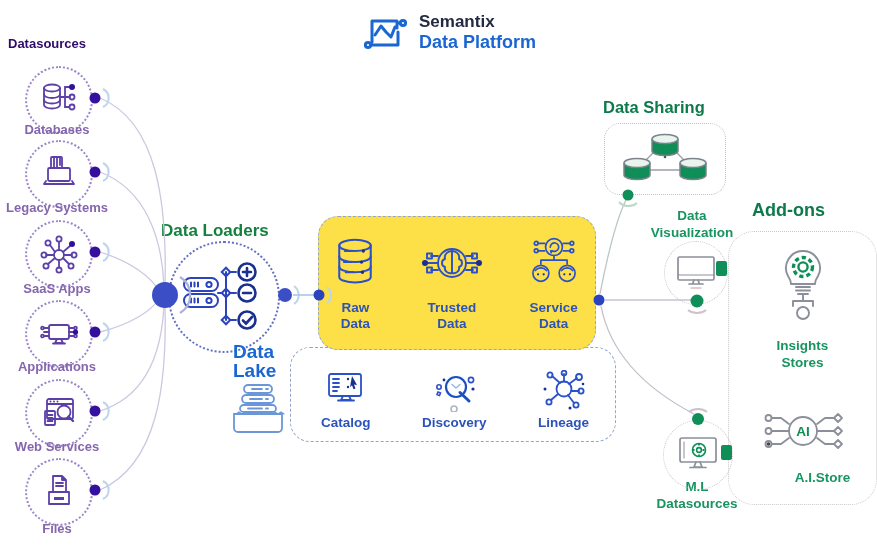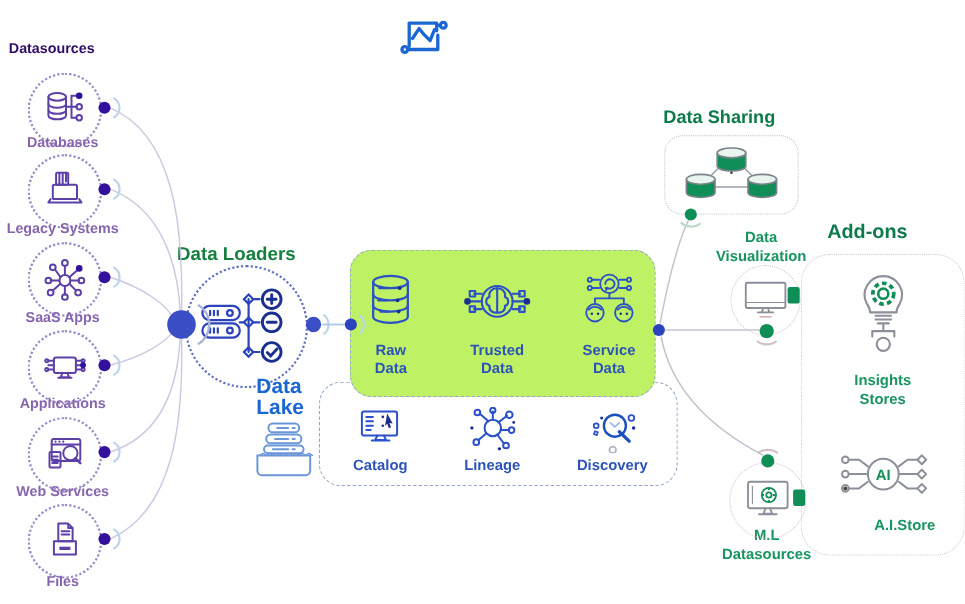--- a/index.html
+++ b/index.html
@@ -15,21 +15,21 @@
   .ds-label{position:absolute;left:-4px;width:122px;text-align:center;color:#8565AE;
             font-size:13px;font-weight:700;z-index:1;}
   .h-purple{color:#2F0B69;font-size:13px;font-weight:800;}
   .h-navy{color:#15803d;font-size:17px;font-weight:800;}
   .h-green{color:#0C7A4B;font-weight:800;}
   .lbl-blue{color:#2D53B8;font-size:13.5px;font-weight:700;line-height:16px;text-align:center;}
   .lbl-green{color:#189460;font-size:13.5px;font-weight:700;line-height:17px;text-align:center;}
   .loaders-circle{position:absolute;left:168px;top:241px;width:108px;height:108px;
                   border:2px dotted #6070c2;border-radius:50%;display:flex;align-items:center;
                   justify-content:center;z-index:1;}
-  .stage-box{position:absolute;left:318px;top:227px;width:278px;height:134px;background:#bef264;
+  .stage-box{position:absolute;left:318px;top:216px;width:278px;height:134px;background:#fde047;
              border:1.6px dashed #93a5cc;border-radius:20px;z-index:2;display:flex;
              justify-content:space-around;align-items:flex-start;padding-top:15px;box-sizing:border-box;gap:17px;}
   .gov-box{position:absolute;left:290px;top:347px;width:326px;height:95px;
            border:1.6px dashed #93a5cc;border-radius:20px;z-index:1;display:flex;
            justify-content:space-between;padding:21px 26px 6px 30px;box-sizing:border-box;}
   .stage,.gov-item{display:flex;flex-direction:column;align-items:center;}
   .stage .icon-box{height:62px;display:flex;align-items:center;margin-bottom:6px;}
   .gov-item .icon-box{height:44px;display:flex;align-items:center;margin-bottom:2px;}
   .share-box{position:absolute;left:604px;top:123px;width:120px;height:70px;
              border:1.6px dotted #b8c2bc;border-radius:16px;display:flex;align-items:center;
@@ -105,20 +105,24 @@
 
   <div class="logo">
     <svg width="48" height="42" viewBox="0 0 48 42">
       <g fill="none" stroke="#1A66D2" stroke-width="3" stroke-linecap="round" stroke-linejoin="round">
         <path d="M10,9 H35 V16 M38,11 H36 M10,9 V30 M10,33 H36 V20"></path>
         <path d="M13,23 L19,14 L24,20 L29,25 L33,15"></path>
         <circle cx="41" cy="11" r="2.6"></circle>
         <circle cx="6" cy="33" r="2.6"></circle>
       </g>
     </svg>
+    <div class="logo-text">
+      <div class="logo-brand">Semantix</div>
+      <div class="logo-product">Data Platform</div>
+    </div>
   </div>
 
   <div class="abs h-purple" style="left:8px;top:36px;">Datasources</div>
 
   <div class="ds-circle" style="top:66px;">
     <svg width="44" height="44" viewBox="0 0 44 44">
       <g fill="none" stroke="#5D3FA8" stroke-width="1.8" stroke-linecap="round">
         <ellipse cx="15" cy="10" rx="8" ry="3.5"></ellipse>
         <path d="M7,10 V27 a8,3.5 0 0 0 16,0 V10"></path>
         <path d="M7,16.5 a8,3.5 0 0 0 16,0"></path>
@@ -343,61 +347,61 @@
               <circle cx="25" cy="17" r="1.2"></circle>
             <path d="M29,6 l5,9 l-3,-0.5 l1.5,4 l-2,0.8 l-1.5,-4 l-2,2 z"></path>
           </g>
         </svg>
       </div>
       <div class="lbl-blue">Catalog</div>
     </div>
     <div class="gov-item">
       <div class="icon-box">
         <svg width="48" height="42" viewBox="0 0 48 42">
+          <g fill="none" stroke="#1A4FC0" stroke-width="2.2" stroke-linecap="round">
+            <circle cx="26" cy="17" r="10"></circle>
+            <path d="M30,22.5 L39,31" stroke-width="3"></path>
+            <path d="M22,14.5 l4,3.5 l4,-3.5" stroke="#9BB8E8" stroke-width="1.6"></path>
+          </g>
+          <g fill="none" stroke="#2B50C8" stroke-width="1.6">
+            <circle cx="9" cy="17" r="2.2"></circle>
+            <circle cx="41" cy="10" r="2.6"></circle>
+            <path d="M8,22 l2.5,1 l-1,2.5 l-2.5,-1 z"></path>
+          </g>
+          <g fill="#1A2F8F">
+            <circle cx="14" cy="10" r="1.4"></circle>
+              <circle cx="43" cy="19" r="1.6"></circle>
+          </g>
+          <circle cx="24" cy="39" r="3" fill="none" stroke="#ADB6C4" stroke-width="1.6"></circle>
+        </svg>
+      </div>
+      <div class="lbl-blue">Discovery</div>
+    </div>
+    <div class="gov-item">
+      <div class="icon-box">
+        <svg width="48" height="42" viewBox="0 0 48 42">
           <g fill="none" stroke="#2B50C8" stroke-width="1.8" stroke-linecap="round">
             <circle cx="25" cy="19" r="7.5"></circle>
             <path d="M21,13 L13,6 M25,11.5 V4 M30,14 L38,8 M32,21 H40 M29,25 L35,33 M19,24 L12,30"></path>
             <circle cx="11" cy="5" r="2.6"></circle>
               <circle cx="25" cy="3" r="2.4"></circle>
               <circle cx="40" cy="7" r="3"></circle>
             <circle cx="42" cy="21" r="2.6"></circle>
               <circle cx="37" cy="35" r="2.6"></circle>
               <circle cx="10" cy="32" r="2.6"></circle>
           </g>
           <g fill="#1A2F8F">
             <circle cx="6" cy="19" r="1.5"></circle>
               <circle cx="31" cy="38" r="1.5"></circle>
               <circle cx="44" cy="14" r="1.3"></circle>
           </g>
         </svg>
       </div>
       <div class="lbl-blue">Lineage</div>
     </div>
-    <div class="gov-item">
-      <div class="icon-box">
-        <svg width="48" height="42" viewBox="0 0 48 42">
-          <g fill="none" stroke="#1A4FC0" stroke-width="2.2" stroke-linecap="round">
-            <circle cx="26" cy="17" r="10"></circle>
-            <path d="M30,22.5 L39,31" stroke-width="3"></path>
-            <path d="M22,14.5 l4,3.5 l4,-3.5" stroke="#9BB8E8" stroke-width="1.6"></path>
-          </g>
-          <g fill="none" stroke="#2B50C8" stroke-width="1.6">
-            <circle cx="9" cy="17" r="2.2"></circle>
-            <circle cx="41" cy="10" r="2.6"></circle>
-            <path d="M8,22 l2.5,1 l-1,2.5 l-2.5,-1 z"></path>
-          </g>
-          <g fill="#1A2F8F">
-            <circle cx="14" cy="10" r="1.4"></circle>
-              <circle cx="43" cy="19" r="1.6"></circle>
-          </g>
-          <circle cx="24" cy="39" r="3" fill="none" stroke="#ADB6C4" stroke-width="1.6"></circle>
-        </svg>
-      </div>
-      <div class="lbl-blue">Discovery</div>
-    </div>
   </div>
 
   <div class="abs h-green" style="left:603px;top:98px;font-size:16.5px;">Data Sharing</div>
   <div class="share-box">
     <svg width="94" height="58" viewBox="0 0 94 58">
       <g stroke="#9AA0A8" stroke-width="1.4" fill="none">
         <path d="M38,20 L28,30 M56,20 L66,30 M32,40 H62"></path>
       </g>
       <g stroke="#7D838C" stroke-width="1.5">
         <path d="M34,9 v12 a13,4.5 0 0 0 26,0 V9" fill="#0F8E57"></path>

